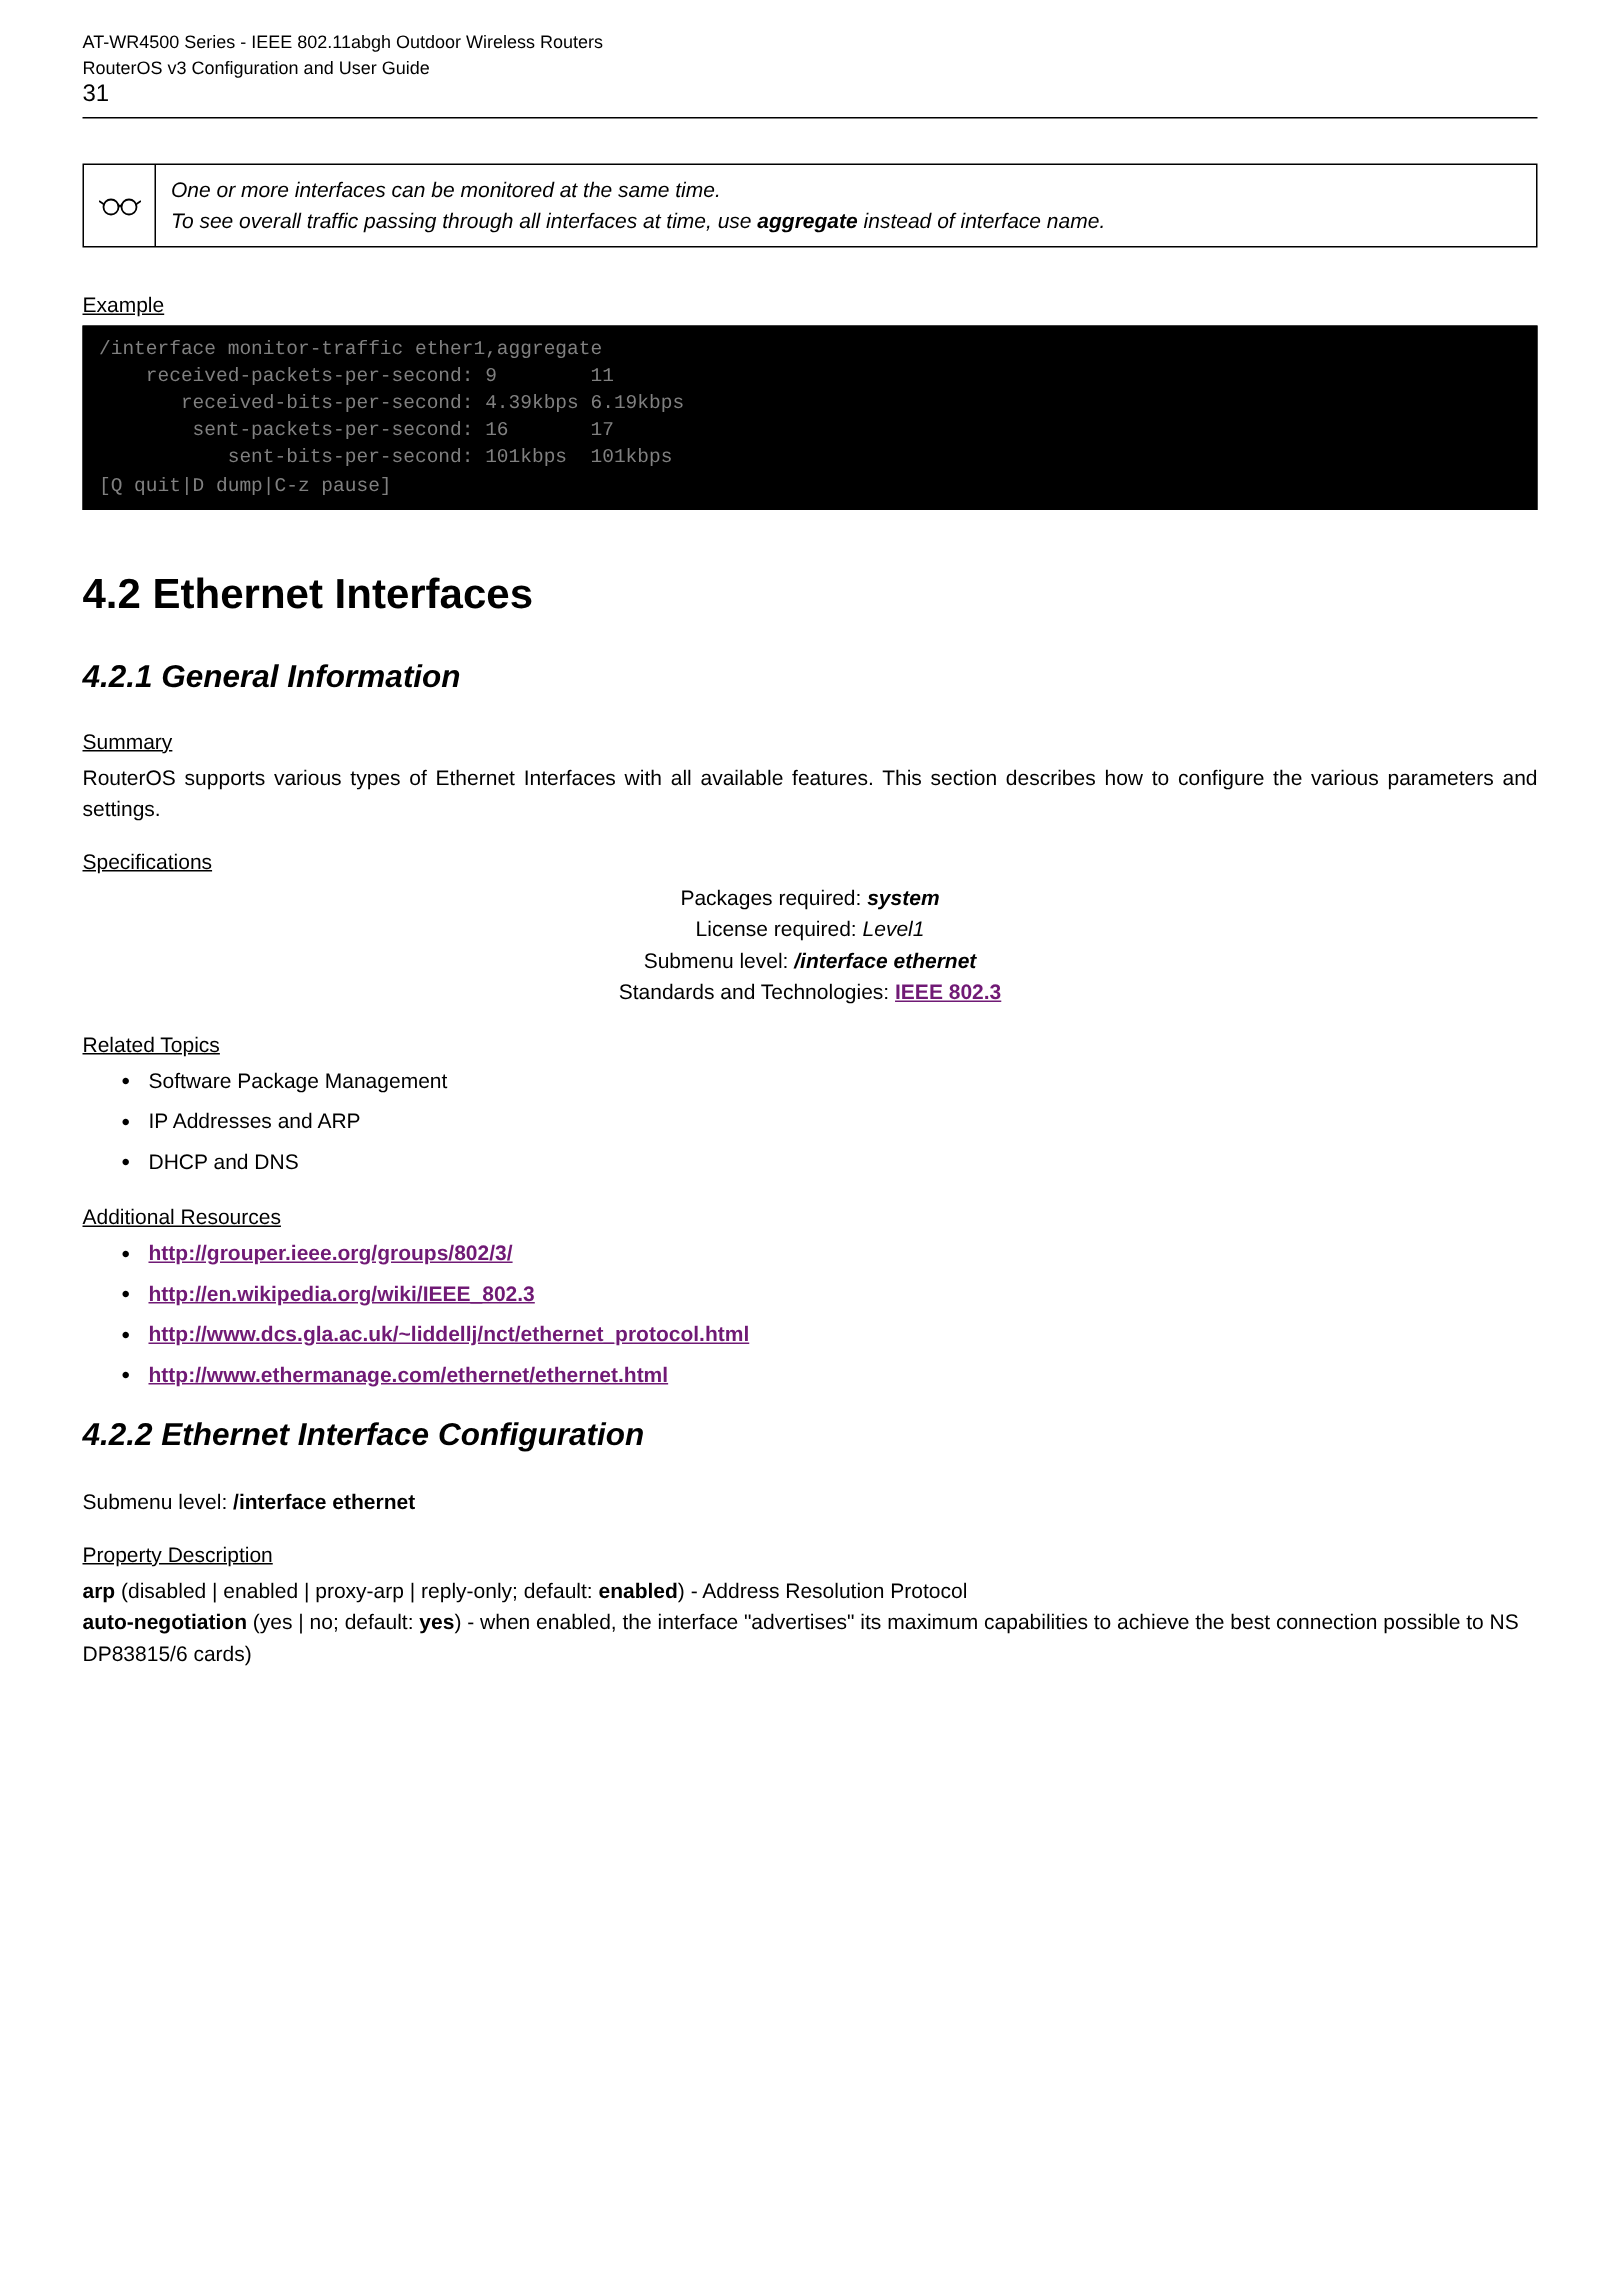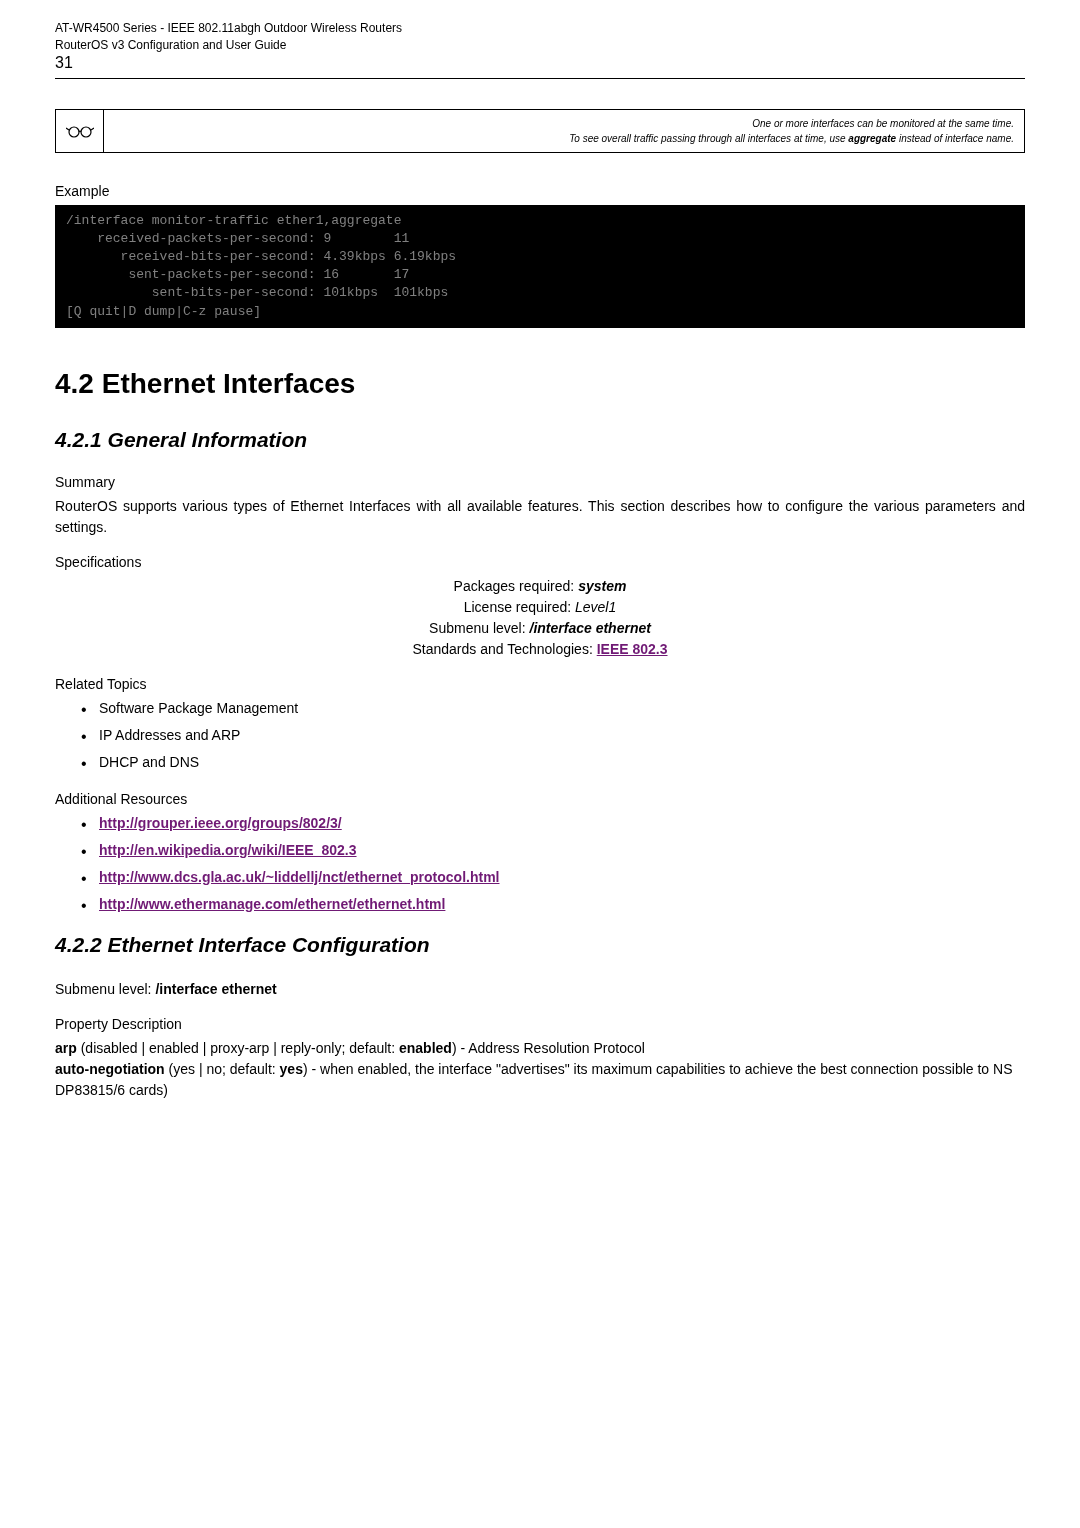--- a/index.html
+++ b/index.html
@@ -34,28 +34,28 @@
       border-right: 1px solid #000;
       width: 48px;
       display: flex;
       align-items: center;
       justify-content: center;
       font-size: 22px;
     }
     .note-text {
       padding: 6px 10px;
       font-style: italic;
-      font-size: 10px;
+      font-size: 14px;
       line-height: 1.5;
       flex: 1;
-      text-align: right;
     }
     .note-text b { font-style: italic; }
     .subheading {
       font-size: 14px;
+      text-decoration: underline;
       margin-bottom: 6px;
       font-weight: normal;
     }
     .body-text {
       font-size: 14px;
       margin-bottom: 8px;
     }
     .code-box {
       border: 1px solid #000;
       background: #000000;

